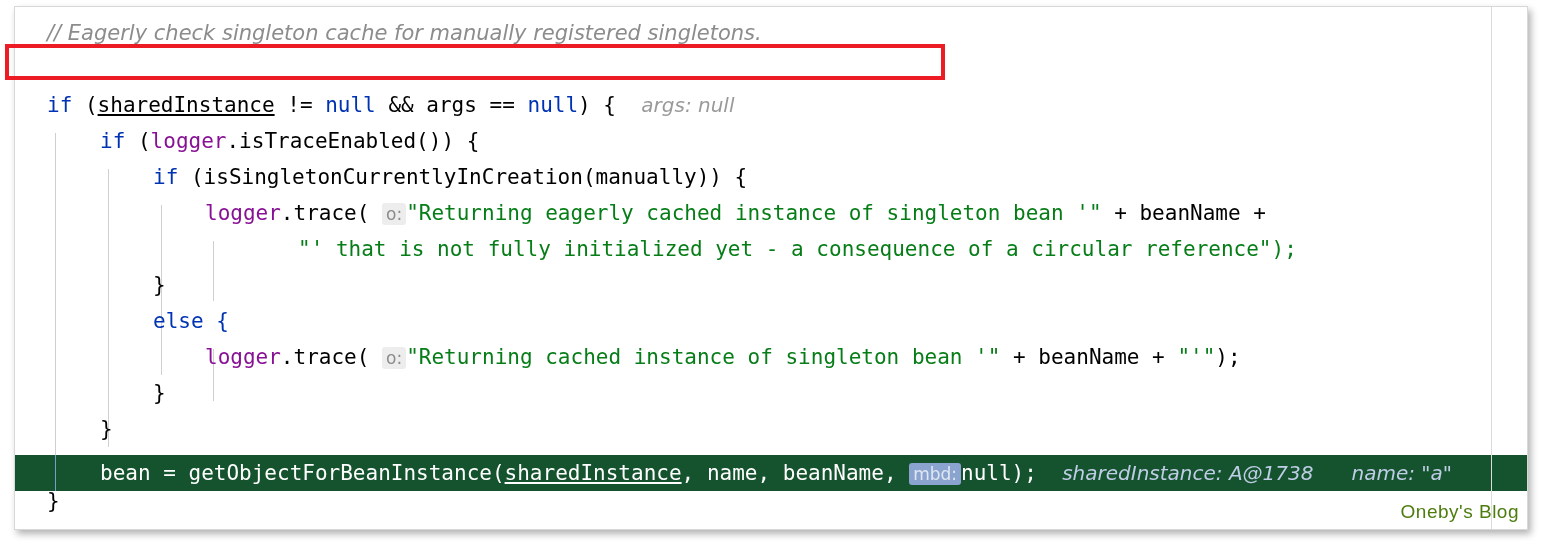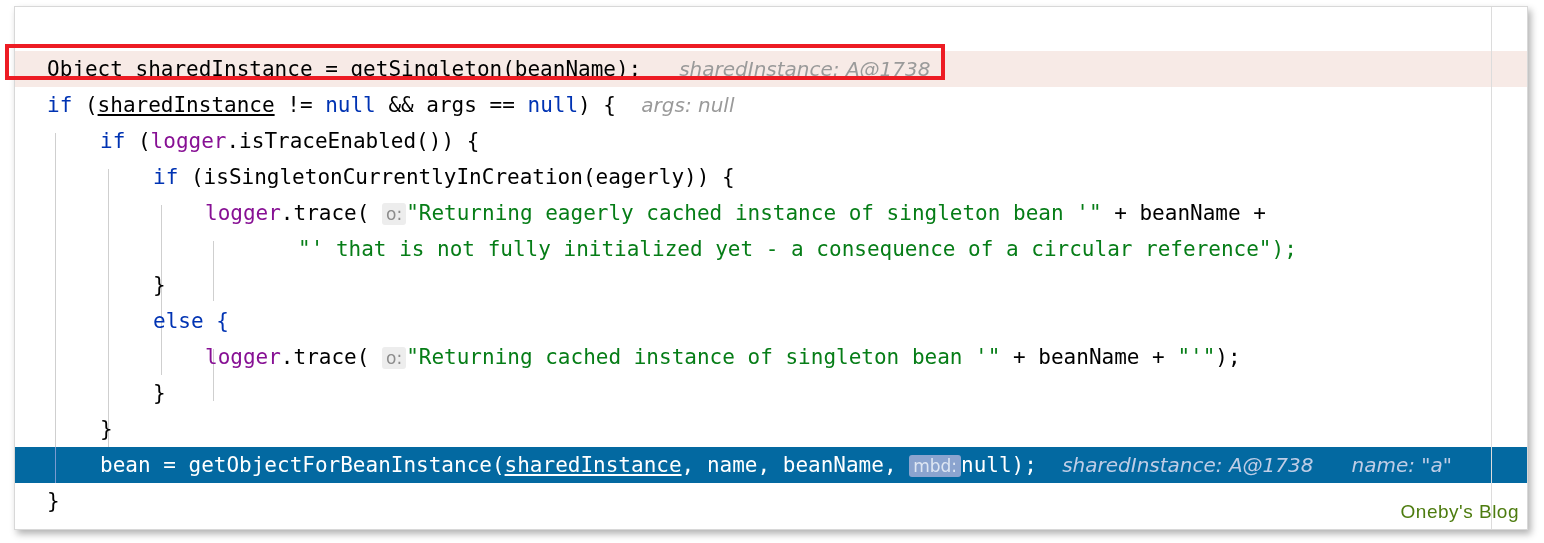--- a/index.html
+++ b/index.html
@@ -77,22 +77,23 @@
     white-space: pre;
     z-index: 3;
   }
 
   
   .line.current-line {
     background: #f7eae6;
   }
   
   .line.exec-line {
-    background: #0369a1;
+    background: #14532d;
     color: #ffffff;
+    margin-top: 8px;
   }
 
   
   .red-box {
     position: absolute;
     left: 5px;
     top: 44px;
     width: 940px;
     height: 36px;
     box-sizing: border-box;
@@ -162,35 +163,35 @@
     <div class="code-area">
 
       <div class="indent-guide" style="left:40px; top:126px; height:350px;"></div>
       <div class="indent-guide" style="left:93px; top:162px; height:278px;"></div>
       <div class="indent-guide" style="left:146px; top:198px; height:170px;"></div>
       <div class="indent-guide" style="left:198px; top:234px; height:60px;"></div>
       <div class="indent-guide" style="left:198px; top:342px; height:52px;"></div>
 
       <div class="margin-guide"></div>
 
-
-      <div class="line current-line" style="top:44px;">
-        <span class="line-text" style="left:32px;"><span class="ident">Object</span><span> </span><span class="ident under">sharedInstance</span><span> = </span><span class="ident">getSingleton(beanName);</span><span>   </span><span class="hint">sharedInstance: A@1738</span></span>
-      </div>
+      <div class="line" style="top:8px;">
+        <span class="line-text" style="left:32px;"><span class="comment">// Eagerly check singleton cache for manually registered singletons.</span></span>
+      </div>
+
 
       <div class="line" style="top:80px;">
         <span class="line-text" style="left:32px;"><span class="kw">if</span><span> (</span><span class="ident under">sharedInstance</span><span> != </span><span class="kw">null</span><span> &amp;&amp; args == </span><span class="kw">null</span><span>) {</span><span>  </span><span class="hint">args: null</span></span>
       </div>
 
       <div class="line" style="top:116px;">
         <span class="line-text" style="left:85px;"><span class="kw">if</span><span> (</span><span class="field">logger</span><span class="ident">.isTraceEnabled()) {</span></span>
       </div>
 
       <div class="line" style="top:152px;">
-        <span class="line-text" style="left:138px;"><span class="kw">if</span><span> </span><span class="ident">(isSingletonCurrentlyInCreation(eagerly)) {</span></span>
+        <span class="line-text" style="left:138px;"><span class="kw">if</span><span> </span><span class="ident">(isSingletonCurrentlyInCreation(manually)) {</span></span>
       </div>
 
       <div class="line" style="top:188px;">
         <span class="line-text" style="left:190px;"><span class="field">logger</span><span class="ident">.trace( </span><span class="param-badge">o:</span><span class="str">"Returning eagerly cached instance of singleton bean '"</span><span class="ident"> + beanName +</span></span>
       </div>
 
       <div class="line" style="top:224px;">
         <span class="line-text" style="left:283px;"><span class="str">"' that is not fully initialized yet - a consequence of a circular reference"</span><span class="str">);</span></span>
       </div>
 

